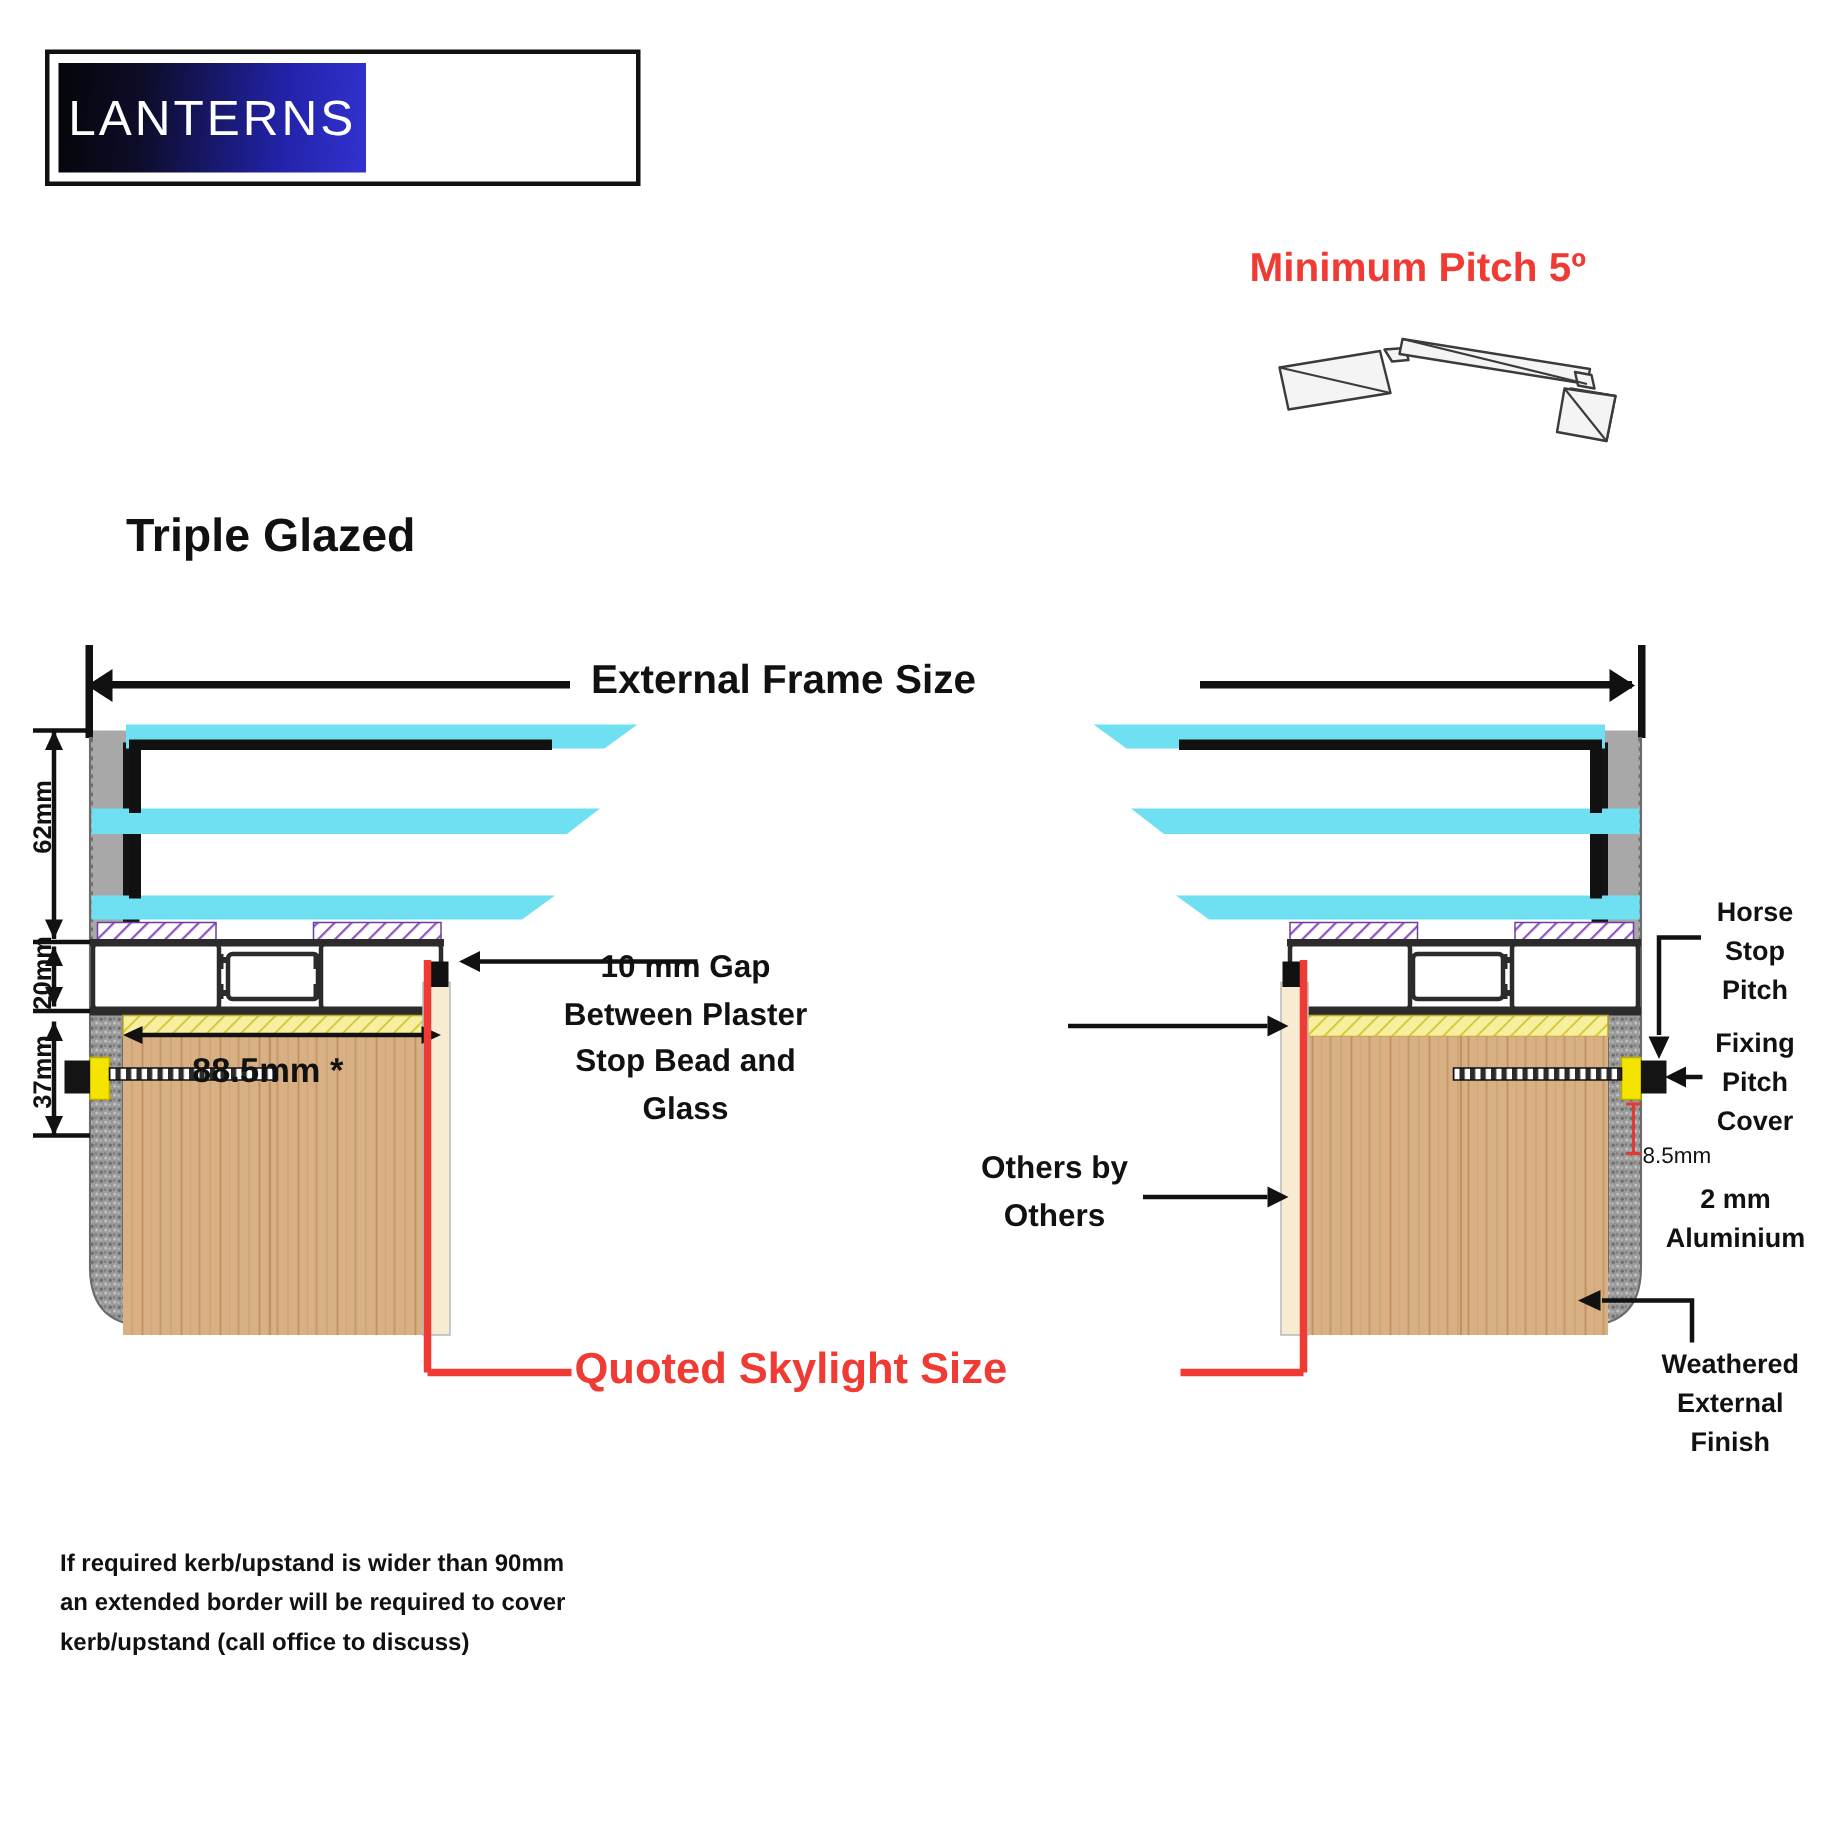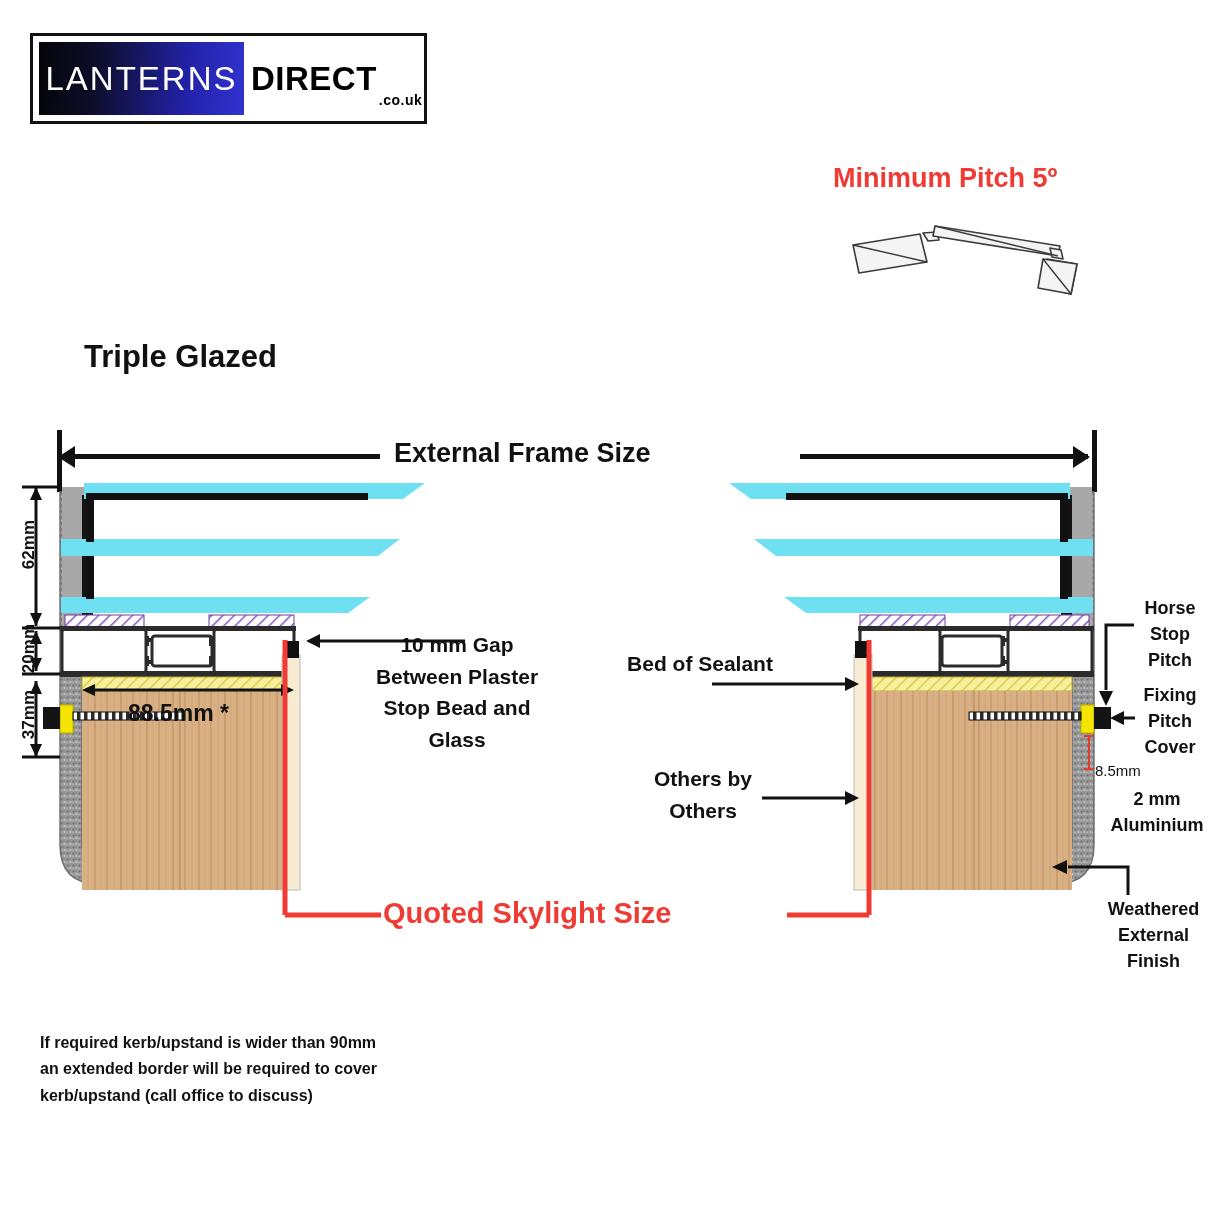--- a/index.html
+++ b/index.html
@@ -7,21 +7,21 @@
     width:1214px;height:1214px;position:relative;overflow:hidden;
     font-family:"Liberation Sans", sans-serif;
     color:#111111;
   }
   .abs{position:absolute;}
   .nosel{user-select:none;}
 
   
   #logo{left:30px;top:33px;width:397px;height:91px;border:3px solid #111;background:#fff;
         box-sizing:border-box;padding:6px;}
-  #logo-inner{width:100%;height:100%;display:flex;align-items:stretch;}
+  #logo-inner{width:100%;height:100%;display:flex;align-items:stretch;gap:17px;}
   #logo-left{flex:0 0 205px;background:linear-gradient(95deg,#050509 0%,#0d0d2a 28%,#2222a8 72%,#3232d0 100%);
              display:flex;align-items:center;justify-content:center;}
   #logo-left span{color:#fff;font-size:33px;letter-spacing:2.0px;font-weight:400;
                   font-family:"Liberation Sans", sans-serif;}
   #logo-right{flex:1;background:#fff;display:flex;align-items:center;padding-left:7px;}
   #logo-right .d{color:#000;font-size:33px;font-weight:bold;letter-spacing:0.5px;}
   #logo-right .co{color:#000;font-size:14px;font-weight:bold;letter-spacing:0.5px;
                   align-self:flex-end;padding-bottom:7px;padding-left:2px;}
 
   
@@ -58,24 +58,20 @@
   #footnote{left:40px;top:1030px;width:430px;font-size:16px;font-weight:bold;color:#111;line-height:1.65;}
 </style>
 </head>
 <body>
 
 <div class="abs nosel" id="logo">
   <div id="logo-inner">
     <div id="logo-left">
       <span>LANTERNS</span>
     </div>
-    <div id="logo-right">
-      <span class="d">DIRECT</span>
-      <span class="co">.co.uk</span>
-    </div>
   </div>
 </div>
 
 <div class="abs nosel" id="pitch-title">Minimum Pitch 5º</div>
 
 <svg class="abs" id="pitch-sketch" viewBox="0 0 245 85">
   <g fill="#f4f4f4" stroke="#3b3b3b" stroke-width="1.6" stroke-linejoin="round">
     <polygon points="8,30 75,19 82,47 14,58"></polygon>
     <polygon points="78,18 92,17 94,25 83,26"></polygon>
     <polygon points="90,11 215,31 213,41 88,21"></polygon>
@@ -297,21 +293,20 @@
 <div class="abs nosel small-dim" style="left:1095px;top:762px;">8.5mm</div>
 
 <div class="abs callout nosel" style="left:367px;top:629px;width:180px;">
   <div>10 mm Gap</div>
   <div>Between Plaster</div>
   <div>Stop Bead and</div>
   <div>Glass</div>
 </div>
 
 <div class="abs callout nosel" style="left:600px;top:648px;width:200px;">
-  <div>Bed of Sealant</div>
 </div>
 
 <div class="abs callout nosel" style="left:618px;top:763px;width:170px;">
   <div>Others by</div>
   <div>Others</div>
 </div>
 
 <div class="abs callout-r nosel" style="left:1126px;top:595px;width:88px;">
   <div>Horse</div>
   <div>Stop</div>

